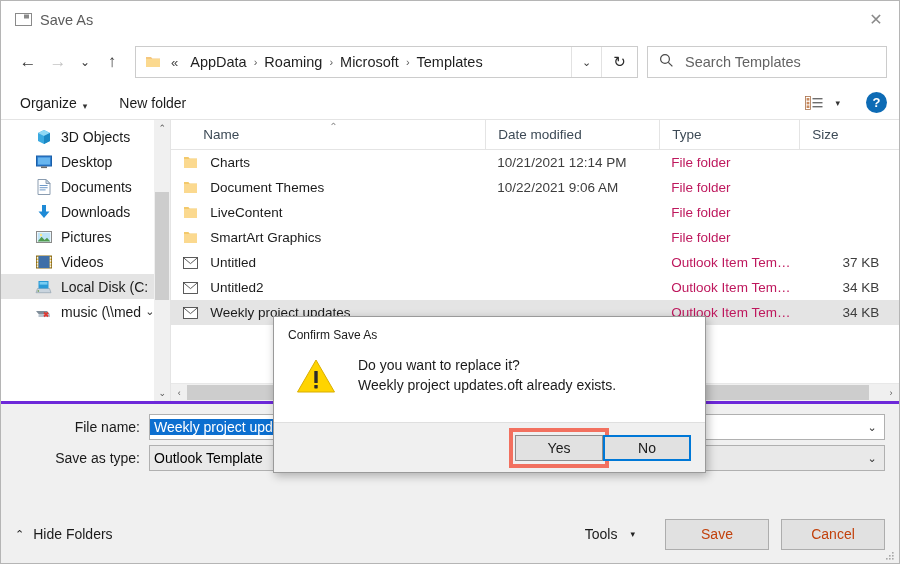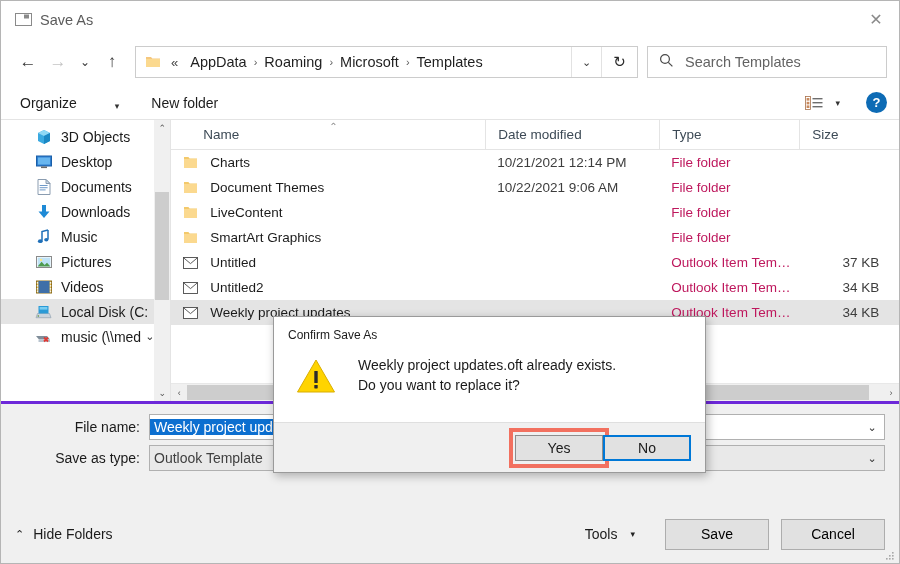--- a/index.html
+++ b/index.html
@@ -83,21 +83,21 @@
   .search-ph { margin-left: 10px; font-size: 14.5px; color: #636363; }
 
   
   #cmdbar {
     height: 34px; flex: 0 0 34px;
     background: #ffffff;
     display: flex; align-items: center;
     padding: 0 12px;
     border-bottom: 1px solid #e4e4e4;
   }
-  .cmd-item { font-size: 14px; color: #1c1c1c; padding: 0 7px; display: flex; align-items: flex-end; gap: 32px; }
+  .cmd-item { font-size: 14px; color: #1c1c1c; padding: 0 7px; display: flex; align-items: flex-end; }
   .cmd-caret { font-size: 9px; margin-left: 6px; color: #333; }
   .cmd-spacer { flex: 1 1 auto; }
   .view-icon { width: 18px; height: 15px; display: flex; align-items: center; }
   .view-caret { font-size: 9px; color: #333; margin-left: 12px; margin-right: 4px; }
   .help-btn {
     width: 21px; height: 21px; border-radius: 50%;
     background: #0d6bb5; color: #fff;
     font-size: 13px; font-weight: bold;
     display: flex; align-items: center; justify-content: center;
     margin-left: 22px;
@@ -183,41 +183,41 @@
   .flabel {
     width: 148px; text-align: right; padding-right: 9px;
     font-size: 14px; color: #1b1b1b;
   }
   .fctl {
     flex: 1 1 auto; margin-right: 14px; height: 26px;
     border: 1px solid #b0b0b0; background: #fff;
     display: flex; align-items: center;
   }
   .fctl.gray { background: #e9e9e9; }
-  .fval { font-size: 14px; color: #404040; padding-left: 4px; }
+  .fval { font-size: 14px; color: #000000; padding-left: 4px; }
   .fval.sel { background: #0c6fd0; color: #ffffff; }
   .fcaret { margin-left: auto; width: 24px; text-align: center; font-size: 11px; color: #333; }
 
   
   #footer {
     flex: 0 0 58px;
     background: #f0f0f0;
     display: flex; align-items: center;
     padding: 0 14px;
     position: relative;
   }
   .hide-folders { font-size: 14px; color: #1b1b1b; display: flex; align-items: center; }
   .hf-caret { font-size: 11px; margin-right: 9px; color: #222; }
   .foot-spacer { flex: 1 1 auto; }
   .tools { font-size: 14px; color: #1b1b1b; display: flex; align-items: center; margin-right: 18px; }
   .tools-caret { font-size: 9px; margin-left: 13px; color: #222; }
   .btn {
     width: 104px; height: 31px;
     background: #e1e1e1; border: 1px solid #adadad;
-    font-size: 14px; color: #000000;
+    font-size: 14px; color: #c2410c;
     display: flex; align-items: center; justify-content: center;
     margin-left: 12px;
   }
   .grip { position: absolute; right: 4px; bottom: 3px; width: 12px; height: 12px; }
 
   
   #dialog {
     position: absolute;
     left: 272px; top: 196px; width: 433px; height: 157px;
     background: #ffffff;
@@ -375,31 +375,20 @@
         <div class="sb-item">
           <span class="sb-ico">
             <svg width="14" height="16" viewBox="0 0 14 16">
               <rect x="5" y="1" width="4" height="7" fill="#1e8ad6"></rect>
               <path d="M1.5 7.5h11L7 14z" fill="#1e8ad6"></path>
             </svg>
           </span>
           <span class="sb-label">Downloads</span>
         </div>
 
-        <div class="sb-item">
-          <span class="sb-ico">
-            <svg width="14" height="16" viewBox="0 0 14 16">
-              <path d="M11 1v9.4" stroke="#1e6fb8" stroke-width="1.5" fill="none"></path>
-              <path d="M11 1L5 2.6v9.1" stroke="#1e6fb8" stroke-width="1.5" fill="none"></path>
-              <ellipse cx="3.3" cy="12.2" rx="2.4" ry="1.9" fill="#1e6fb8"></ellipse>
-              <ellipse cx="9.3" cy="10.7" rx="2.1" ry="1.7" fill="#1e6fb8"></ellipse>
-            </svg>
-          </span>
-          <span class="sb-label">Music</span>
-        </div>
 
         <div class="sb-item">
           <span class="sb-ico">
             <svg width="16" height="14" viewBox="0 0 16 14">
               <rect x="0.5" y="1.5" width="15" height="11" fill="#ffffff" stroke="#8a8a8a"></rect>
               <rect x="1.6" y="2.6" width="12.8" height="8.8" fill="#bfe3f7"></rect>
               <path d="M1.6 11.4l4-4.6 3 3.2 2.4-2.2 3.4 3.6z" fill="#4f9b4f"></path>
               <circle cx="5" cy="5" r="1.2" fill="#ffe680"></circle>
             </svg>
           </span>
@@ -598,22 +587,22 @@
       <div class="dlg-title">Confirm Save As</div>
       <div class="dlg-body">
         <span class="warn-icon">
           <svg width="40" height="36" viewBox="0 0 40 36">
             <path d="M20 2L38.5 34H1.5z" fill="#ffd400" stroke="#d9ae00" stroke-width="1"></path>
             <rect x="18.3" y="13" width="3.4" height="12" rx="0.6" fill="#2b2b2b"></rect>
             <rect x="18.3" y="27" width="3.4" height="3.4" rx="0.6" fill="#2b2b2b"></rect>
           </svg>
         </span>
         <div class="dlg-msg">
+          <div>Do you want to replace it?</div>
           <div>Weekly project updates.oft already exists.</div>
-          <div>Do you want to replace it?</div>
         </div>
       </div>
       <div class="dlg-footer">
         <div class="dlg-btn-wrap">
           <div class="dlg-btn">Yes</div>
           <div class="annot-box"></div>
         </div>
         <div class="dlg-btn-wrap">
           <div class="dlg-btn focused">No</div>
         </div>

